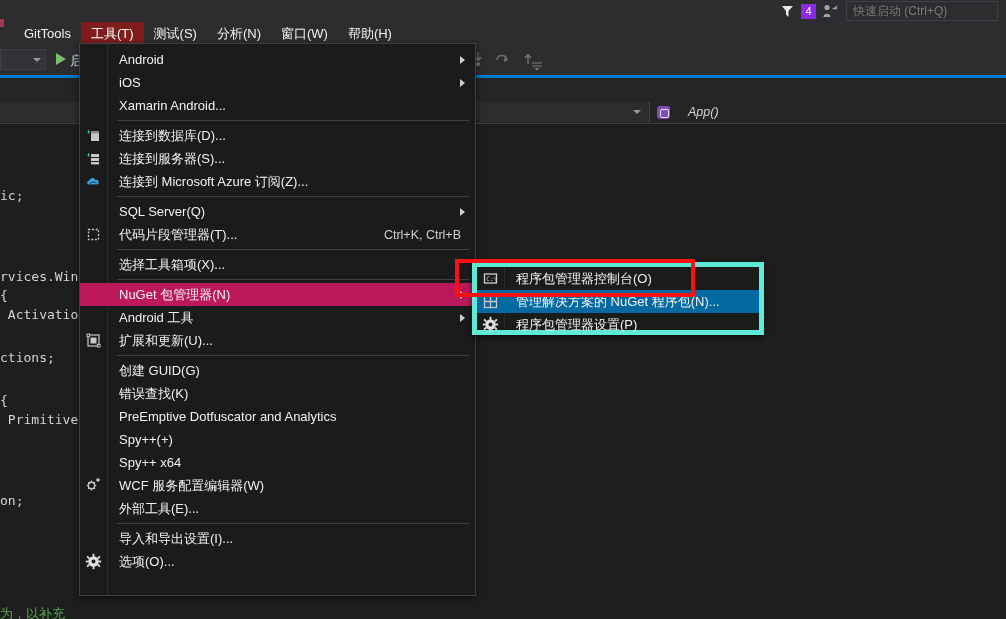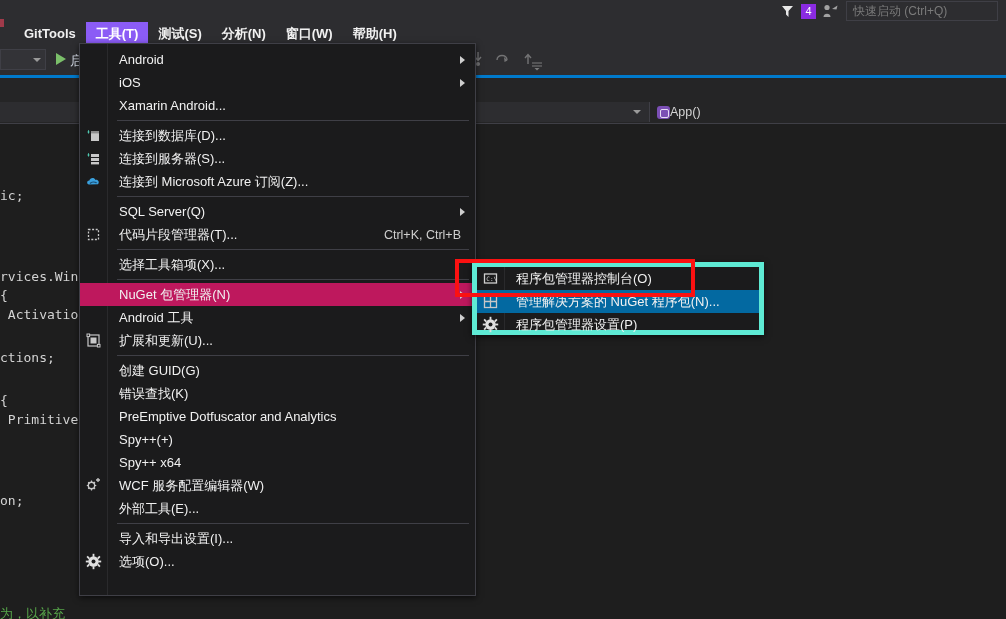--- a/index.html
+++ b/index.html
@@ -11,27 +11,27 @@
   }
   #root { position: relative; width: 1006px; height: 619px; background: #252526; }
 
   
   .menubar {
     position: absolute; left: 0; top: 0; width: 1006px; height: 45px;
     background: #2d2d30;
   }
   .menubar-items {
     position: absolute; left: 14px; top: 22px; height: 23px;
-    display: flex; align-items: flex-start; font-weight: bold;
+    display: flex; align-items: flex-start;
   }
   .menu-top {
     padding: 0 10px; height: 23px; line-height: 23px;
     color: #f1f1f1; font-size: 13px; white-space: nowrap; cursor: default;
   }
-  .menu-top.active { background: #8b5cf6; color: #ffffff; }
+  .menu-top.active { background: #7f1d1d; color: #ffffff; }
   .redmark {
     position: absolute; left: 0px; top: 19px; width: 4px; height: 8px;
     background: #a03a4a;
   }
   .topright {
     position: absolute; right: 8px; top: 0px; height: 22px;
     display: flex; align-items: center; gap: 7px;
   }
   .flagicon { width: 13px; height: 13px; position: relative; }
   .flagicon svg { display: block; }
@@ -90,21 +90,21 @@
     position: absolute; left: 0; top: 2px; width: 650px; height: 20px;
     background: #2d2d30; border-right: 1px solid #3f3f46;
   }
   .nav-left .caret {
     position: absolute; right: 8px; top: 8px;
     border-left: 4px solid transparent; border-right: 4px solid transparent;
     border-top: 4px solid #9a9a9a;
   }
   .nav-right {
     position: absolute; left: 650px; top: 2px; right: 0; height: 20px;
-    display: flex; align-items: center; padding-left: 7px; gap: 0;
+    display: flex; align-items: center; padding-left: 7px; gap: 18px; font-style: italic;
   }
   .method-ico {
     width: 13px; height: 13px; border-radius: 3px; background: #7b4fb5;
     position: relative;
   }
   .method-ico::after {
     content:''; position:absolute; left:3px; top:3px; width:7px; height:7px;
     border:1.5px solid #e5dcf5; border-radius:2px;
   }
   .nav-right span { color: #d4d4d4; font-size: 12.5px; }

